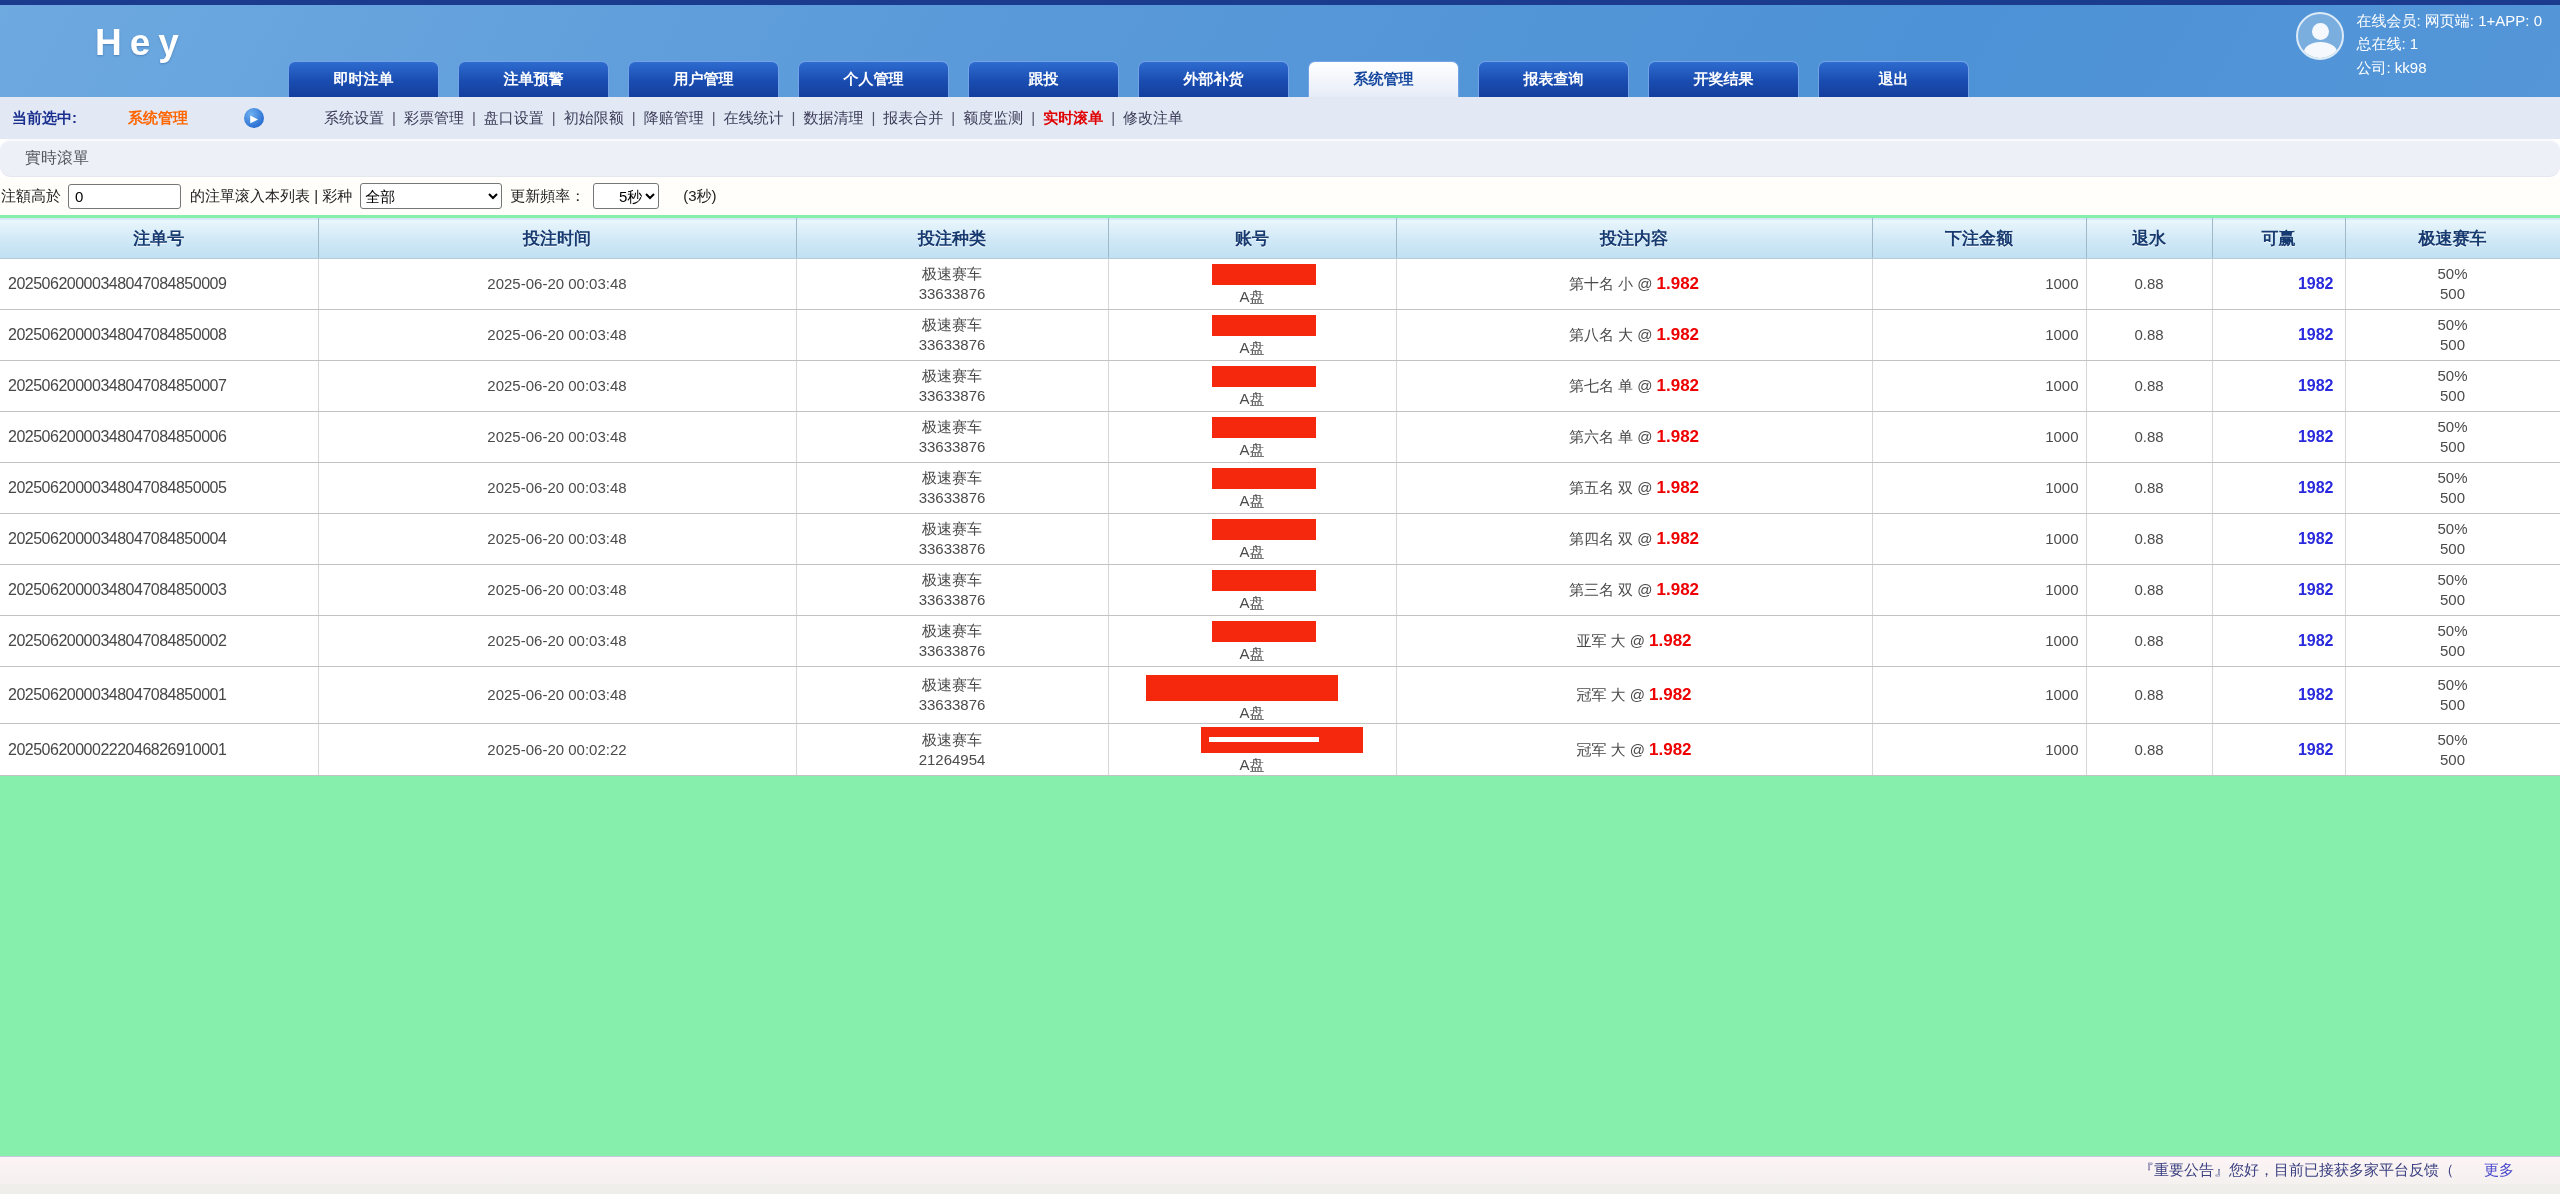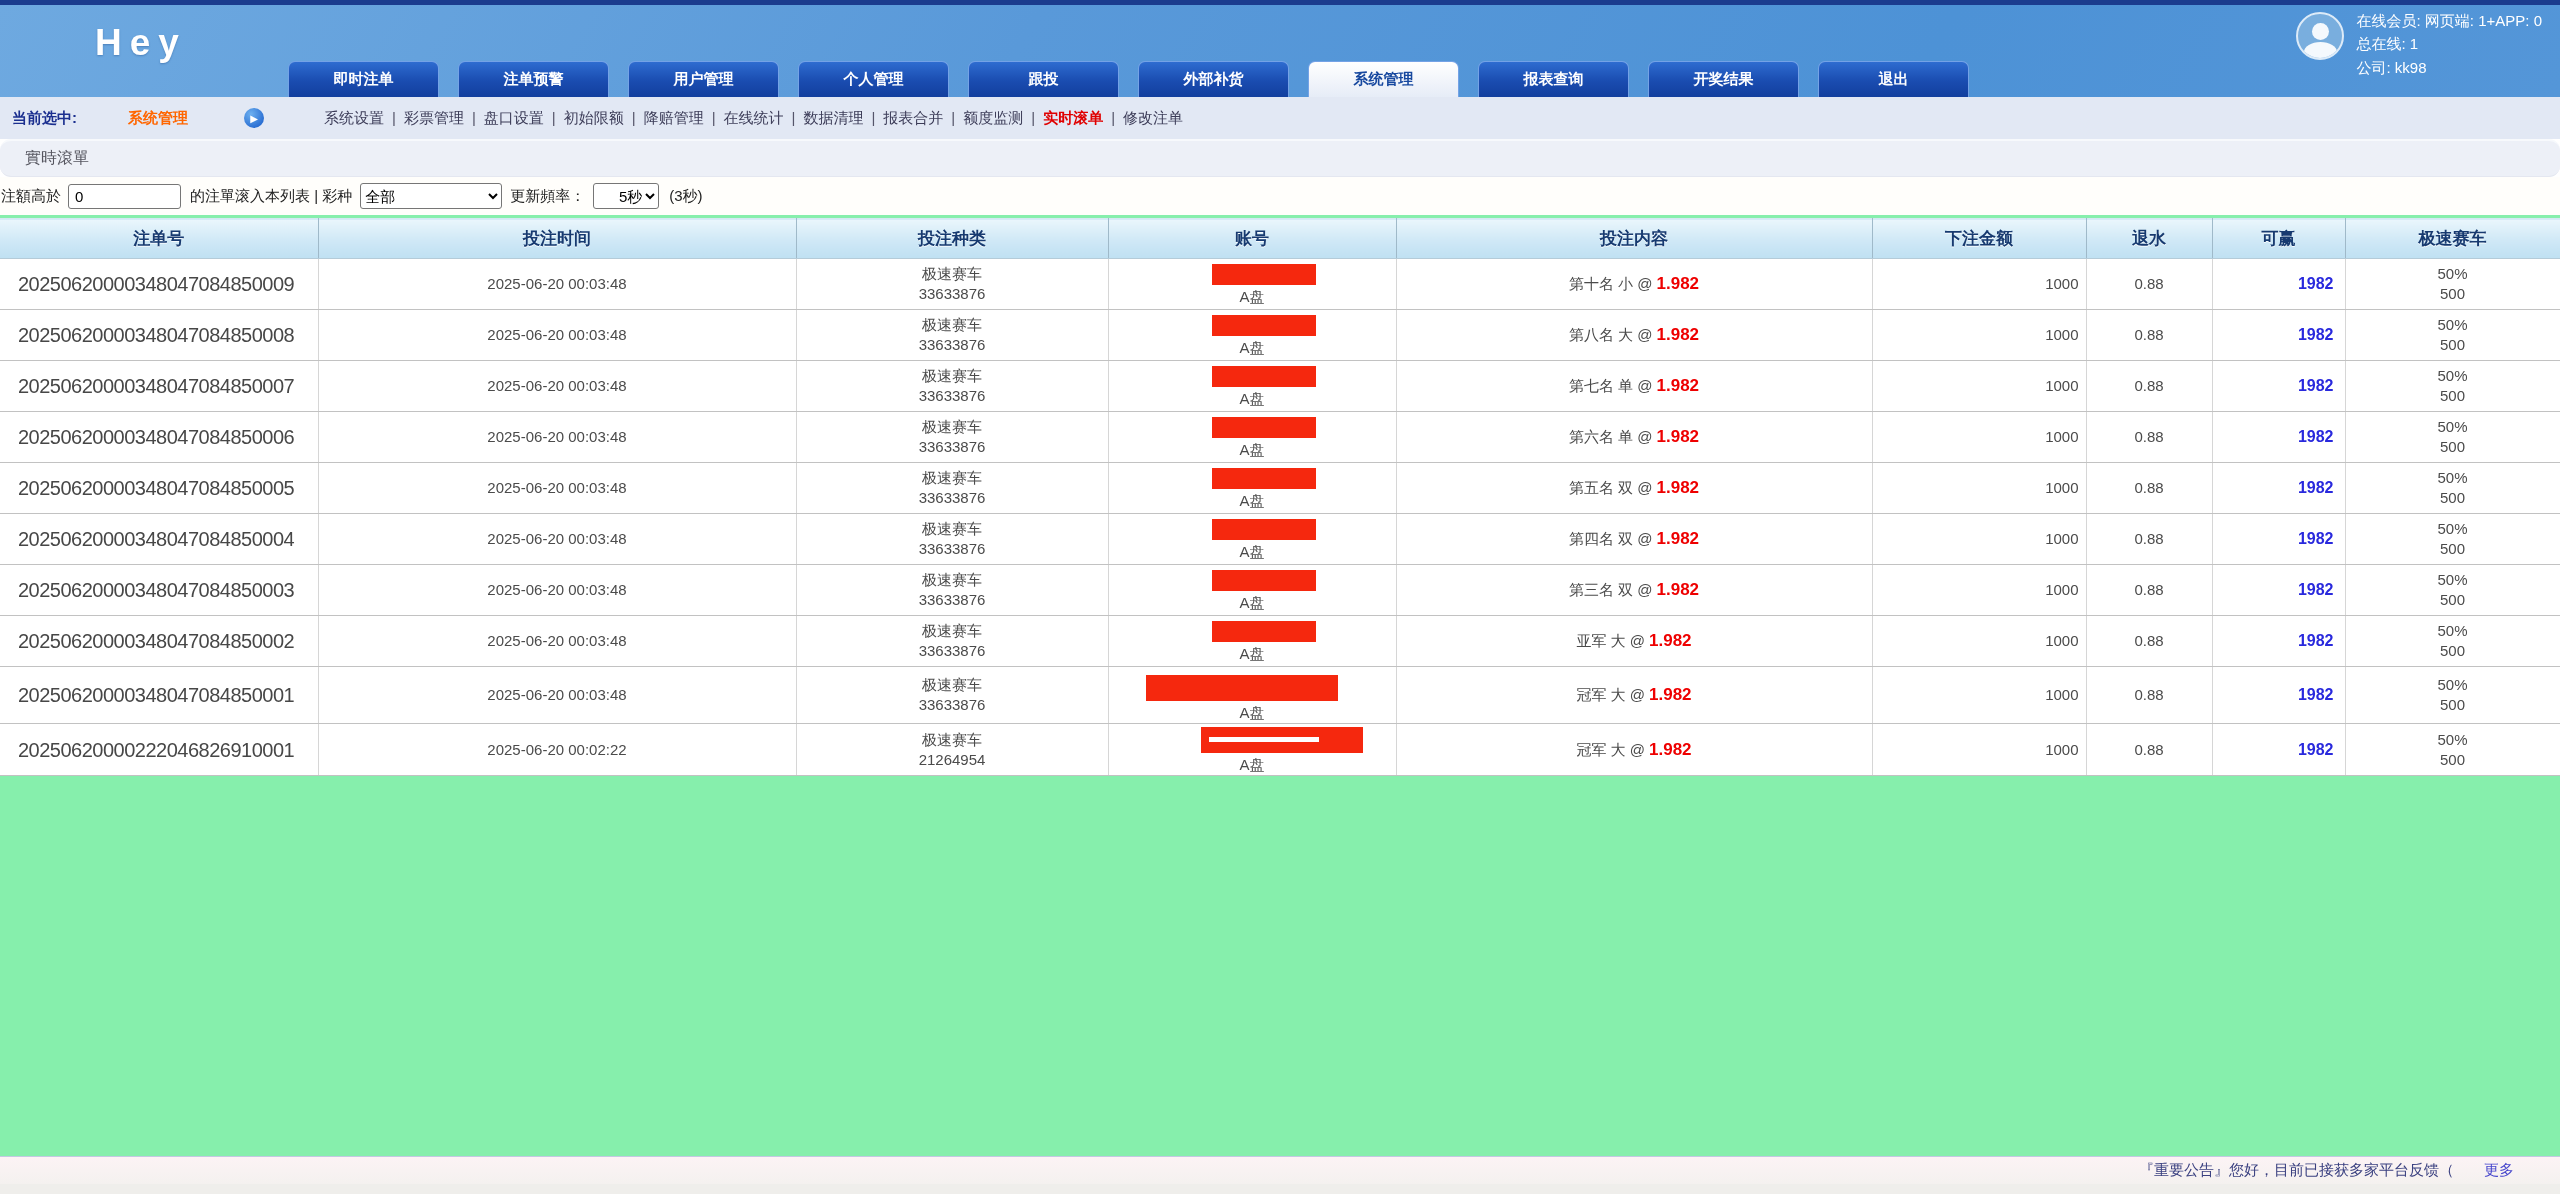--- a/index.html
+++ b/index.html
@@ -83,40 +83,40 @@
     border:1px solid #767676; border-radius:3px;
     font-size:15px; padding-left:6px; font-family:"Liberation Sans",sans-serif;
   }
   .filter select {
     height:26px; font-size:15px; margin:0 8px;
     border:1px solid #767676; border-radius:3px; background:#fff;
     font-family:"Liberation Sans",sans-serif;
   }
   .sel-lottery { width:142px; }
   .sel-freq { width:66px;text-align:right; }
-  .freq-note { margin-left:2px; }
+  .freq-note { margin-left:16px; }
 
   
   .table-zone { flex:1 1 auto; background:#86efac; overflow:hidden; }
   table { border-collapse:collapse; width:2560px; table-layout:fixed; margin-top:3px; background:#fff; }
   th {
     background:linear-gradient(180deg,#eaf6fc 0%,#cfe8f6 55%,#bfe0f2 100%);
     color:#173a70; font-size:17px; font-weight:bold; height:40px;
     border-right:1px solid #9fb9c9; border-bottom:1px solid #b5cbd8; border-top:1px solid #d5e8f2;
     text-shadow:0 1px 0 rgba(255,255,255,.8);
   }
   th:nth-child(1){width:318px;} th:nth-child(2){width:478px;} th:nth-child(3){width:312px;}
   th:nth-child(4){width:288px;} th:nth-child(5){width:476px;} th:nth-child(6){width:214px;}
   th:nth-child(7){width:126px;} th:nth-child(8){width:133px;} th:nth-child(9){width:215px;}
   td {
     border-right:1px solid #d6d6d6; border-bottom:1px solid #c2c2c2;
     color:#4b4b4b; font-size:15px; height:51px; padding:0;
     text-align:center; background:#fff; line-height:20px;
   }
-  td.c-order { text-align:left; padding-left:18px; font-size:20px; color:#474747; letter-spacing:-0.5px; }
+  td.c-order { text-align:left; padding-left:8px; font-size:16px; color:#474747; letter-spacing:-0.5px; }
   td.c-amount { text-align:right; padding-right:7px; }
   td.c-win { text-align:right; padding-right:11px; }
   td.c-win b { color:#2929dd; font-size:16px; }
   .odds { color:#ee0000; font-weight:bold; font-size:17px; margin-left:4px; }
   .redact { height:21px; background:#f5280e; margin:3px auto 2px; position:relative; }
   .redact.v1 { width:104px; transform:translateX(12px); }
   .redact.v2 { width:192px; height:26px; transform:translateX(-10px); margin-top:8px; }
   .redact.v3 { width:162px; height:26px; transform:translateX(30px); }
   .redact.v3::after {
     content:""; position:absolute; left:8px; top:10px; width:110px; height:5px; background:#ffffff;

